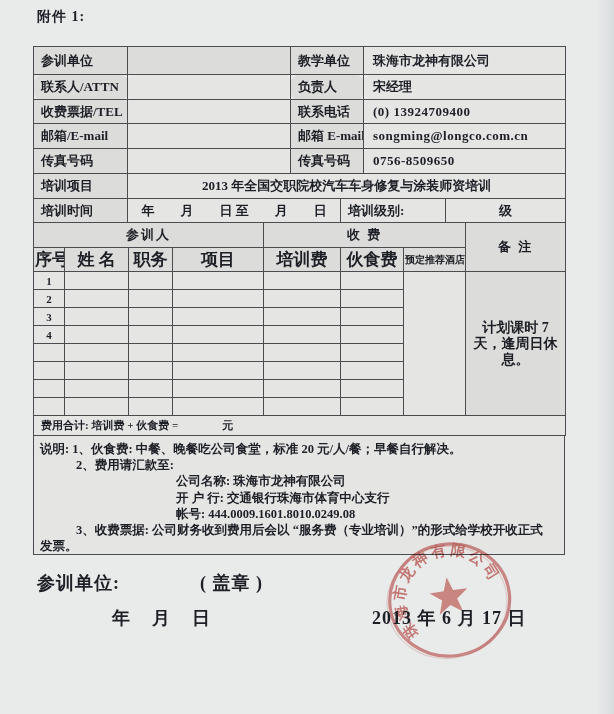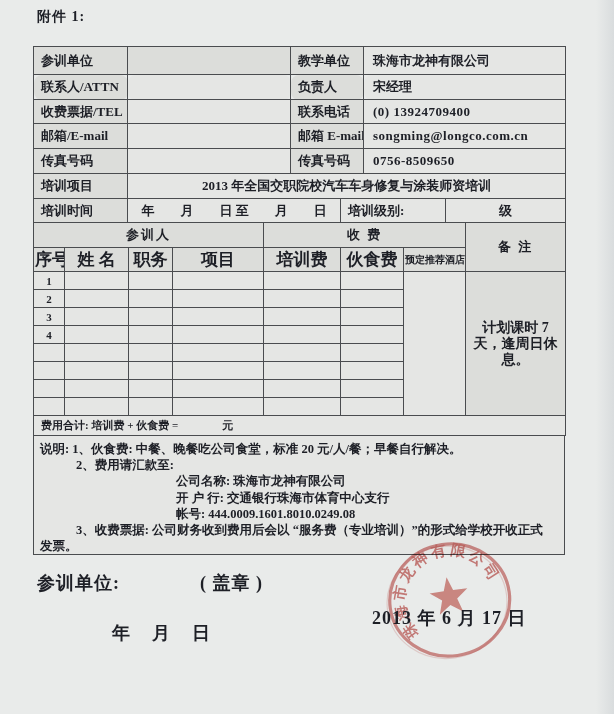--- a/index.html
+++ b/index.html
@@ -73,21 +73,21 @@
   }
   .n-line{display:block;}
   .ind1{padding-left:36px;}
   .ind2{padding-left:136px;}
   .wrapline{padding-left:0;}
   
   .sig{position:absolute;font-size:18px;font-weight:700;letter-spacing:1px;z-index:3;}
   #sig-unit{left:37px;top:571px;}
   #sig-seal-hint{left:200px;top:571px;}
   #sig-company{left:366px;top:569px;}
-  #sig-date-blank{left:112px;top:621px;letter-spacing:2px;}
+  #sig-date-blank{left:112px;top:606px;letter-spacing:2px;}
   #sig-date{left:372px;top:606px;letter-spacing:1px;}
   
   .stamp{
     position:absolute;left:383px;top:539px;width:134px;height:126px;
     z-index:2;mix-blend-mode:multiply;opacity:.85;
     transform:rotate(-8deg);
   }
 </style>
 </head>
 <body>

